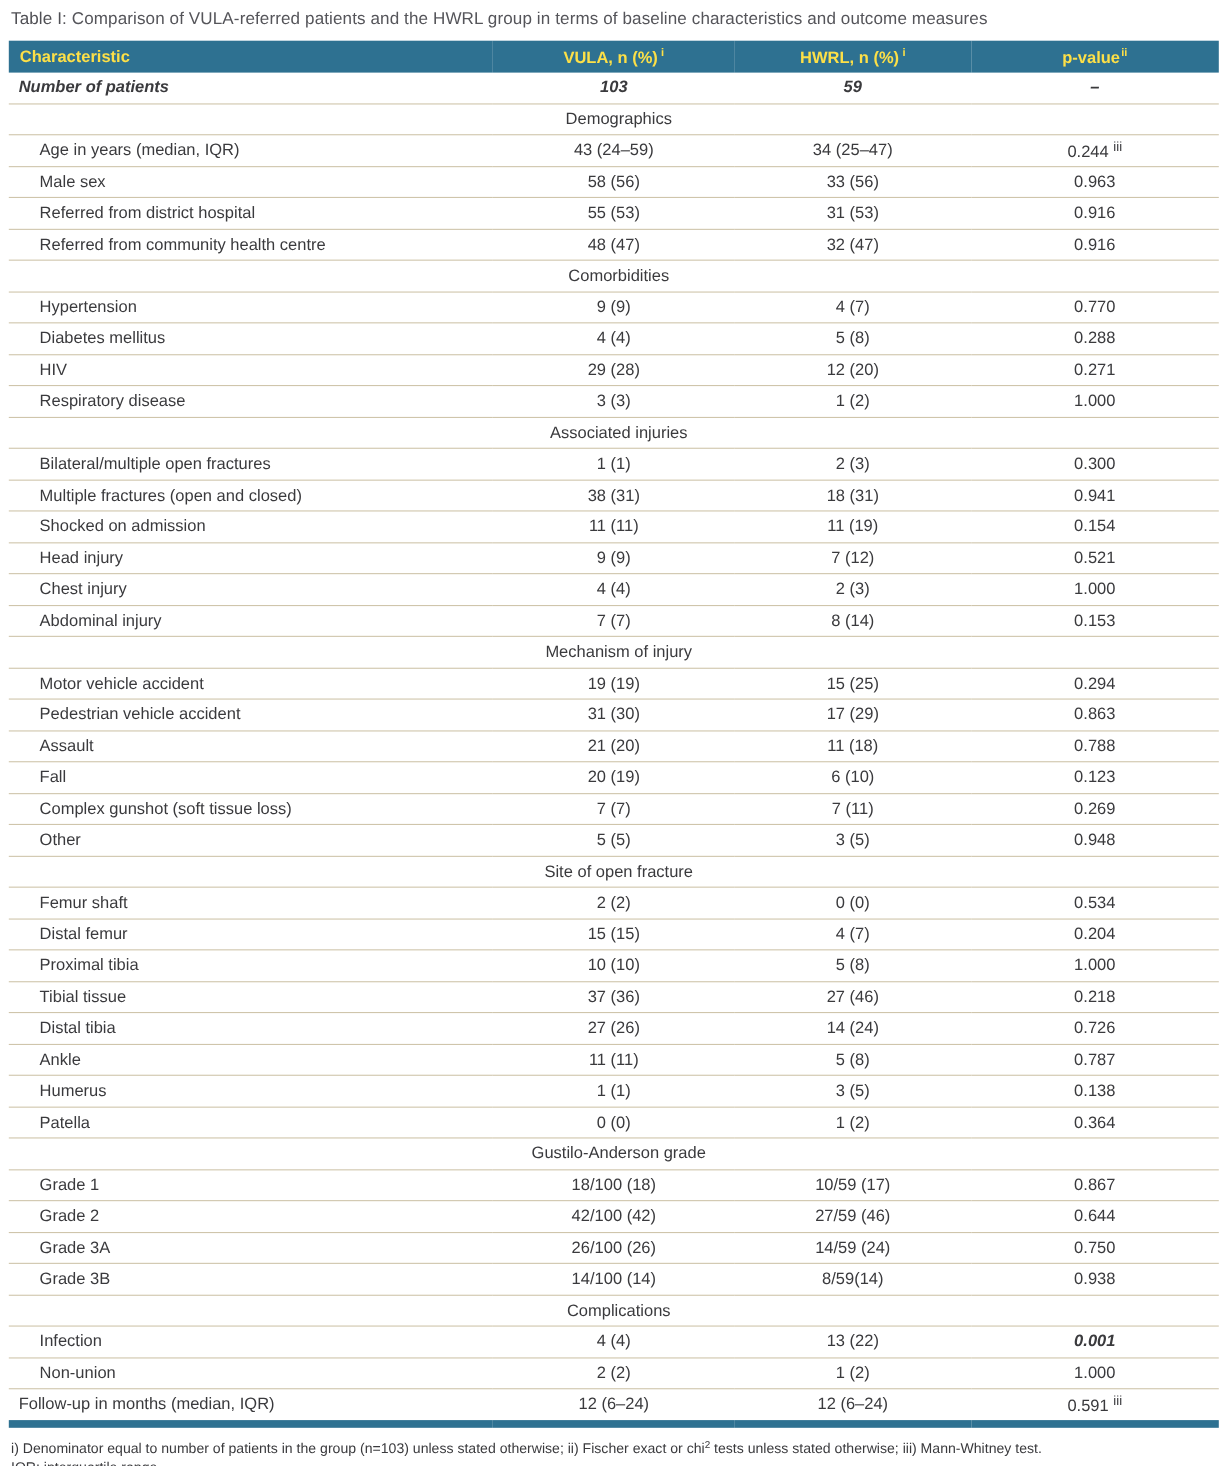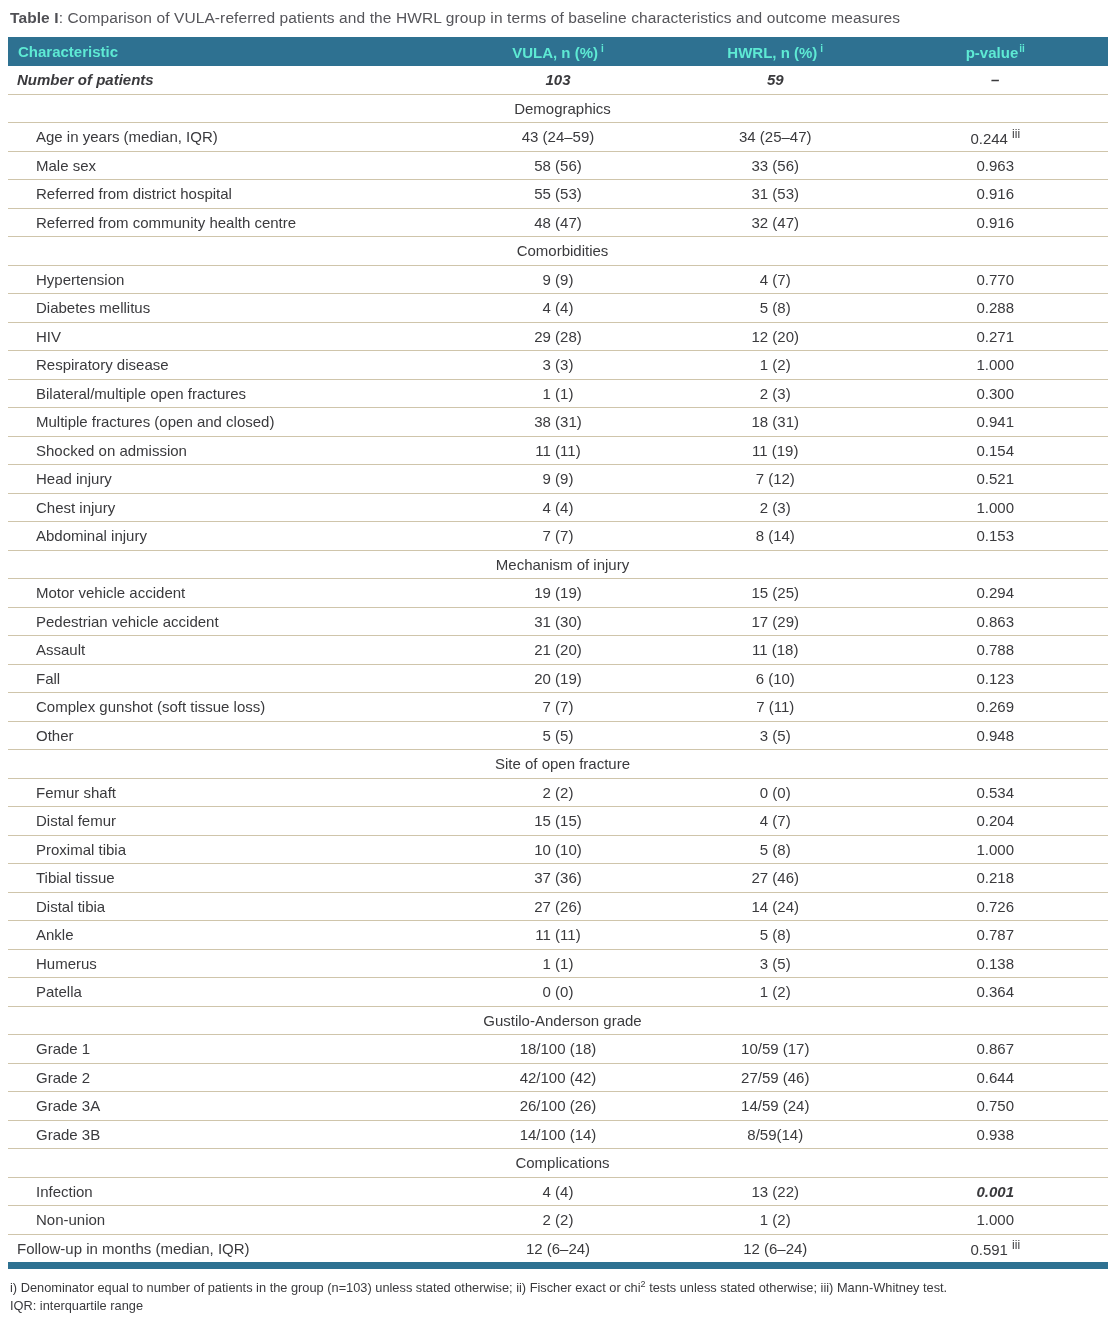--- a/index.html
+++ b/index.html
@@ -14,34 +14,34 @@
   .page {
     width: 1100px;
     padding: 0 8px;
   }
   .title {
     margin: 9px 2px 10px 2px;
     font-size: 15.5px;
     color: #55555a;
     letter-spacing: 0.1px;
   }
-  .title .ttl-bold { font-weight: bold; color: #4f4f54; }
+  .title .ttl-bold { font-weight: normal; color: #4f4f54; }
   table.cmp {
     width: 1100px;
     border-collapse: collapse;
     table-layout: fixed;
     border-bottom: 7px solid #2e7191;
   }
   col.c-char { width: 40%; }
   col.c-vula { width: 20%; }
   col.c-hwrl { width: 19.5%; }
   col.c-pval { width: 20.5%; }
   thead th {
     background: #2e7191;
-    color: #5eead4;
+    color: #fde047;
     font-weight: bold;
     font-size: 15px;
     height: 29px;
     text-align: center;
     vertical-align: middle;
     padding: 0;
   }
   thead th.first {
     text-align: left;
     padding-left: 10px;
@@ -163,20 +163,23 @@
           <td class="num">12 (20)</td>
           <td class="num">0.271</td>
         </tr>
         <tr>
           <td class="label indent">Respiratory disease</td>
           <td class="num">3 (3)</td>
           <td class="num">1 (2)</td>
           <td class="num">1.000</td>
         </tr>
         <tr>
+          <td colspan="4" class="section-label">Associated injuries</td>
+        </tr>
+        <tr>
           <td class="label indent">Bilateral/multiple open fractures</td>
           <td class="num">1 (1)</td>
           <td class="num">2 (3)</td>
           <td class="num">0.300</td>
         </tr>
         <tr>
           <td class="label indent">Multiple fractures (open and closed)</td>
           <td class="num">38 (31)</td>
           <td class="num">18 (31)</td>
           <td class="num">0.941</td>

